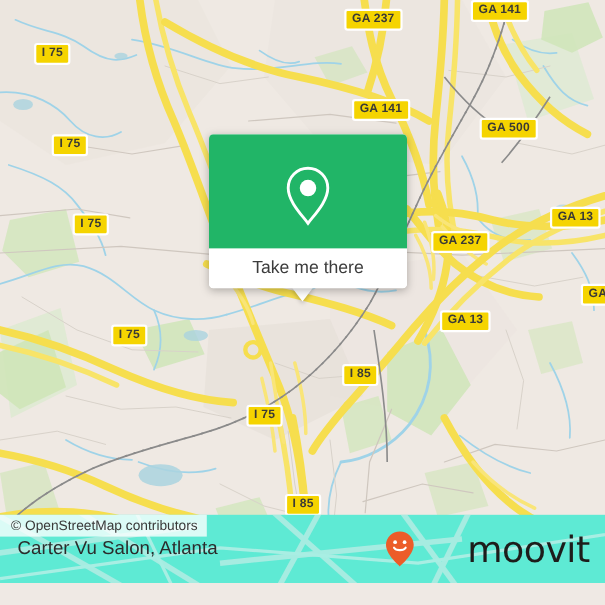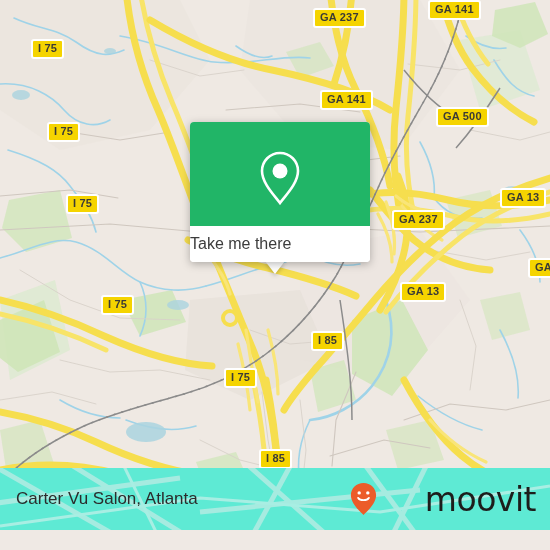--- a/index.html
+++ b/index.html
@@ -87,21 +87,21 @@
   }
   #card-bottom {
     position: absolute;
     left: 0;
     top: 104px;
     width: 100%;
     height: 36px;
     background: #ffffff;
     display: flex;
     align-items: center;
-    justify-content: flex-start;
+    justify-content: center;
   }
   #card-cta {
     color: #3c3c3c;
     font-size: 16px;
     font-family: "Liberation Sans", sans-serif;
   }
   #card-tail {
     position: absolute;
     left: 50%;
     top: 261px;
@@ -367,20 +367,21 @@
             <path d="M23 3 C13 3 5 11 5 21 C5 33 17 45 23 53 C29 45 41 33 41 21 C41 11 33 3 23 3 Z" fill="none" stroke="#ffffff" stroke-width="2.6"></path>
             <circle cx="23" cy="21" r="7.5" fill="#ffffff"></circle>
           </svg>
         </div>
         <div id="card-bottom">
           <span id="card-cta">Take me there</span>
         </div>
       </div>
     </div>
 
+    <div id="osm-attrib">© OpenStreetMap contributors</div>
   </div>
 
   <div id="footer">
     <svg id="footer-watermark" viewBox="0 0 550 62" preserveAspectRatio="none">
       <g stroke="#ededed" stroke-width="5" fill="none">
         <path d="M-20,-10 L120,70"></path>
         <path d="M60,-10 L190,70"></path>
         <path d="M240,-10 L330,70"></path>
         <path d="M300,-20 L250,72"></path>
         <path d="M360,-10 L420,72"></path>

